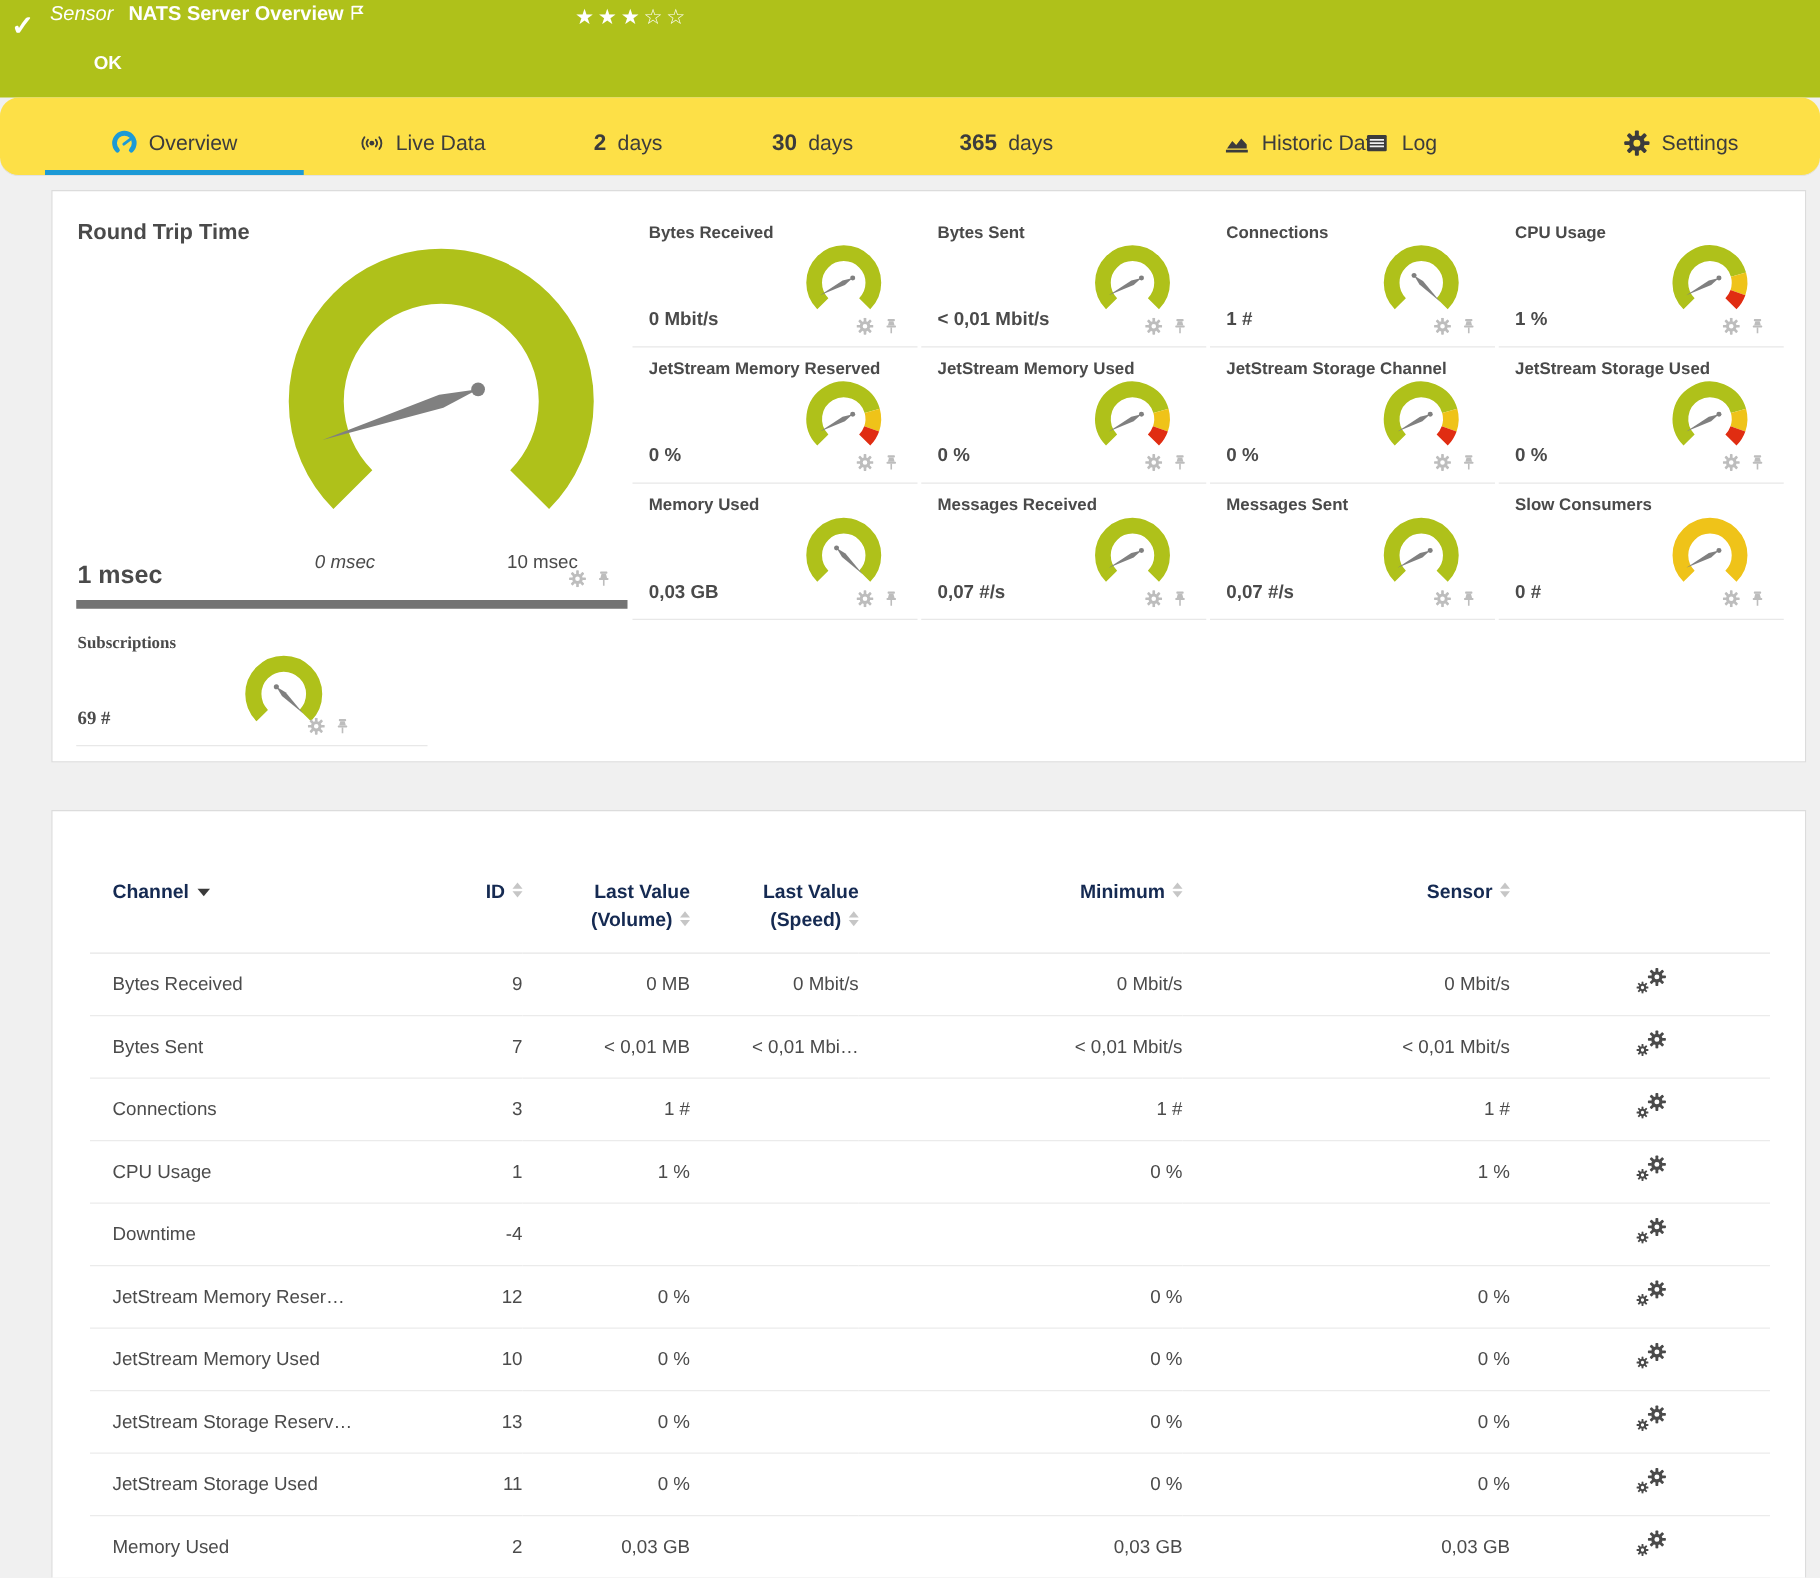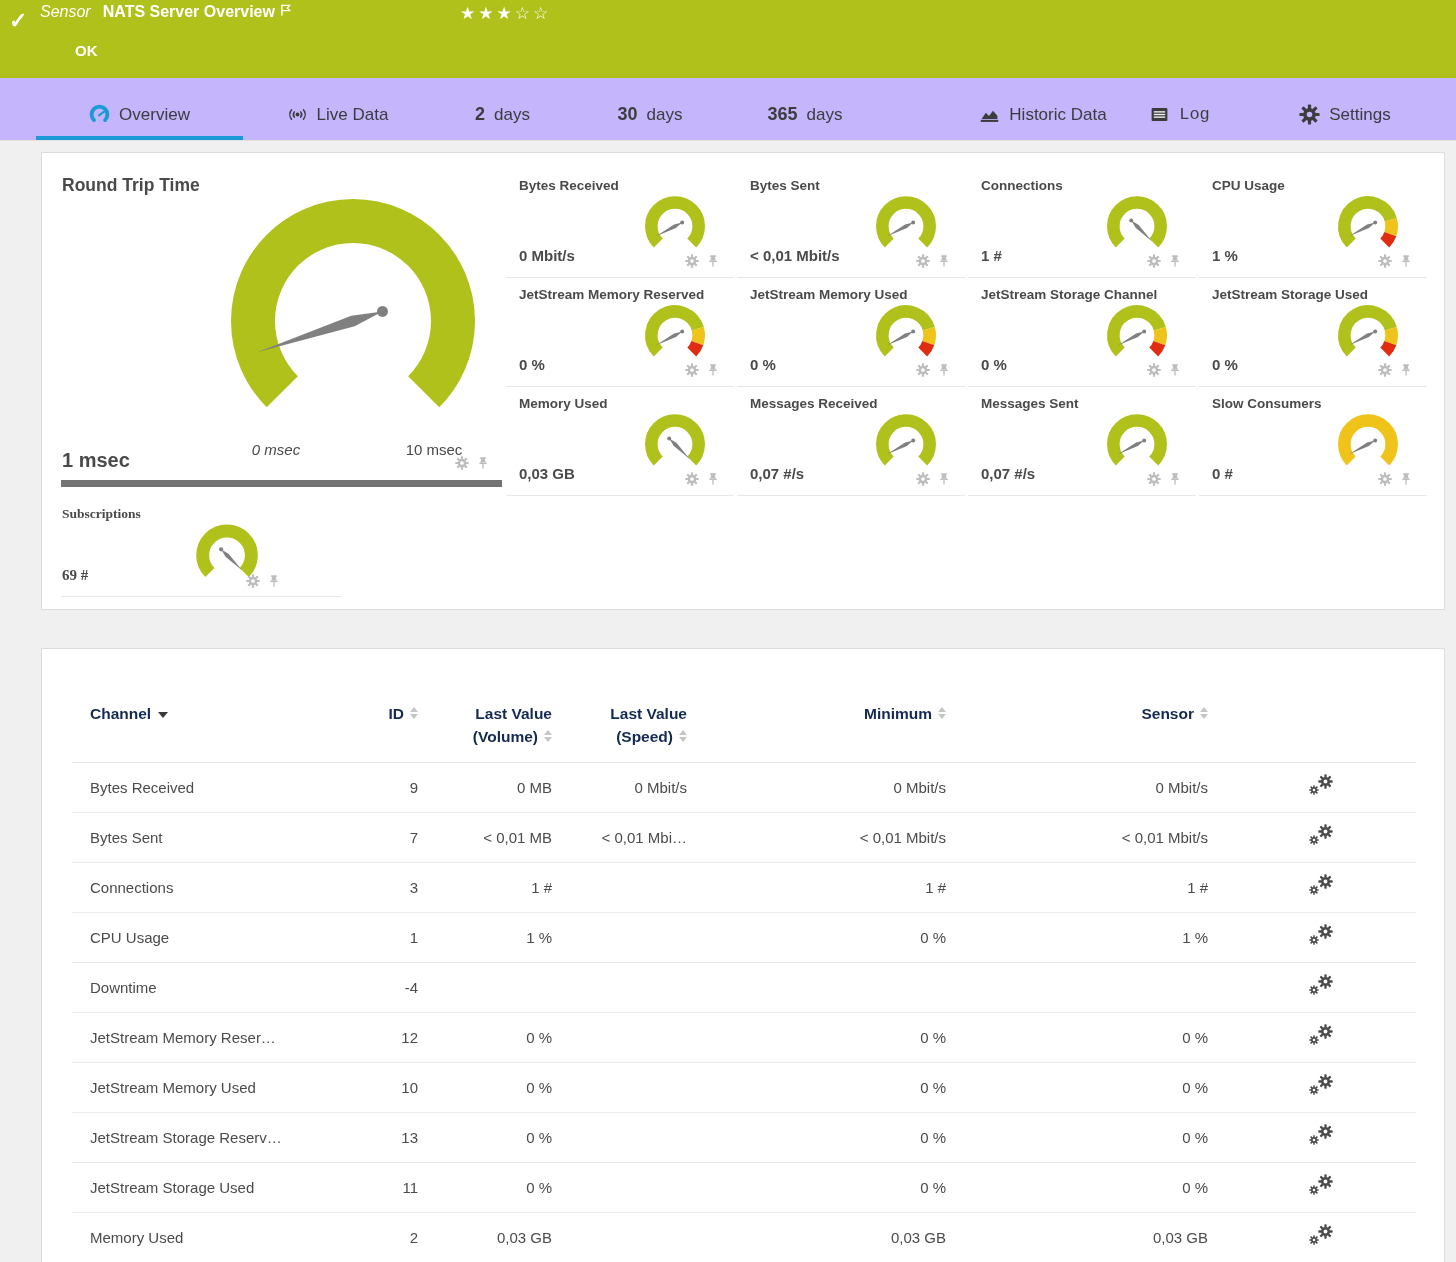--- a/index.html
+++ b/index.html
@@ -10,21 +10,21 @@
   .hdr { position:absolute; left:0; top:0; width:1456px; height:78px; background:#AFC11A; color:#fff; }
   .hdr-check { position:absolute; left:9px; top:8px; font-size:22px; font-weight:bold; }
   .hdr-line { position:absolute; left:40px; top:3px; font-size:16px; white-space:nowrap; }
   .hdr-kind { font-style:italic; margin-right:12px; }
   .hdr-title { font-weight:bold; }
   .hdr-flag { display:inline-block; width:14px; height:14px; vertical-align:top; margin-left:4px; }
   .hdr-stars { position:absolute; left:460px; top:3px; font-size:17px; letter-spacing:3px; }
   .hdr-status { position:absolute; left:75px; top:42px; font-size:15px; font-weight:bold; }
 
   
-  .tabs { position:absolute; left:0; top:78px; width:1456px; height:63px; border-bottom:1px solid #e2e2e2; background:#c4b5fd; }
+  .tabs { position:absolute; left:0; top:78px; width:1456px; height:63px; border-bottom:1px solid #e2e2e2; background:#fde047;border-radius:15px; }
   .tab { position:absolute; bottom:0; height:47px; display:flex; align-items:center; justify-content:center; gap:9px;
          font-size:17px; color:#3c3c3c; cursor:pointer; border-bottom:4px solid transparent; }
   .tab.active { border-bottom-color:#1C9AD6; }
   .tab .num { font-weight:bold; font-size:18px; }
   .tab .ticon { width:21px; height:21px; color:#3c3c3c; }
   .tab.active .ticon { color:#1C9AD6; }
 
   
   .panel { position:absolute; left:41px; width:1404px; background:#fff; border:1px solid #dcdcdc; }
   .panel.gauges { top:152px; height:458px; }
@@ -174,21 +174,21 @@
     <span class="num">365</span>
     <span class="lbl">days</span>
   </div>
     <div class="tab" style="left: 948px; width: 190px;">
     <svg class="ticon">
         <use href="#ic-chart"></use>
       </svg>
 
     <span class="lbl">Historic Data</span>
   </div>
-    <div class="tab" style="left: 1132px; width: 95px; font-family: Liberation Mono, monospace;">
+    <div class="tab" style="left: 1073px; width: 95px;">
     <svg class="ticon">
         <use href="#ic-log"></use>
       </svg>
 
     <span class="lbl">Log</span>
   </div>
     <div class="tab" style="left: 1285px; width: 120px;">
     <svg class="ticon">
         <use href="#ic-gear"></use>
       </svg>

